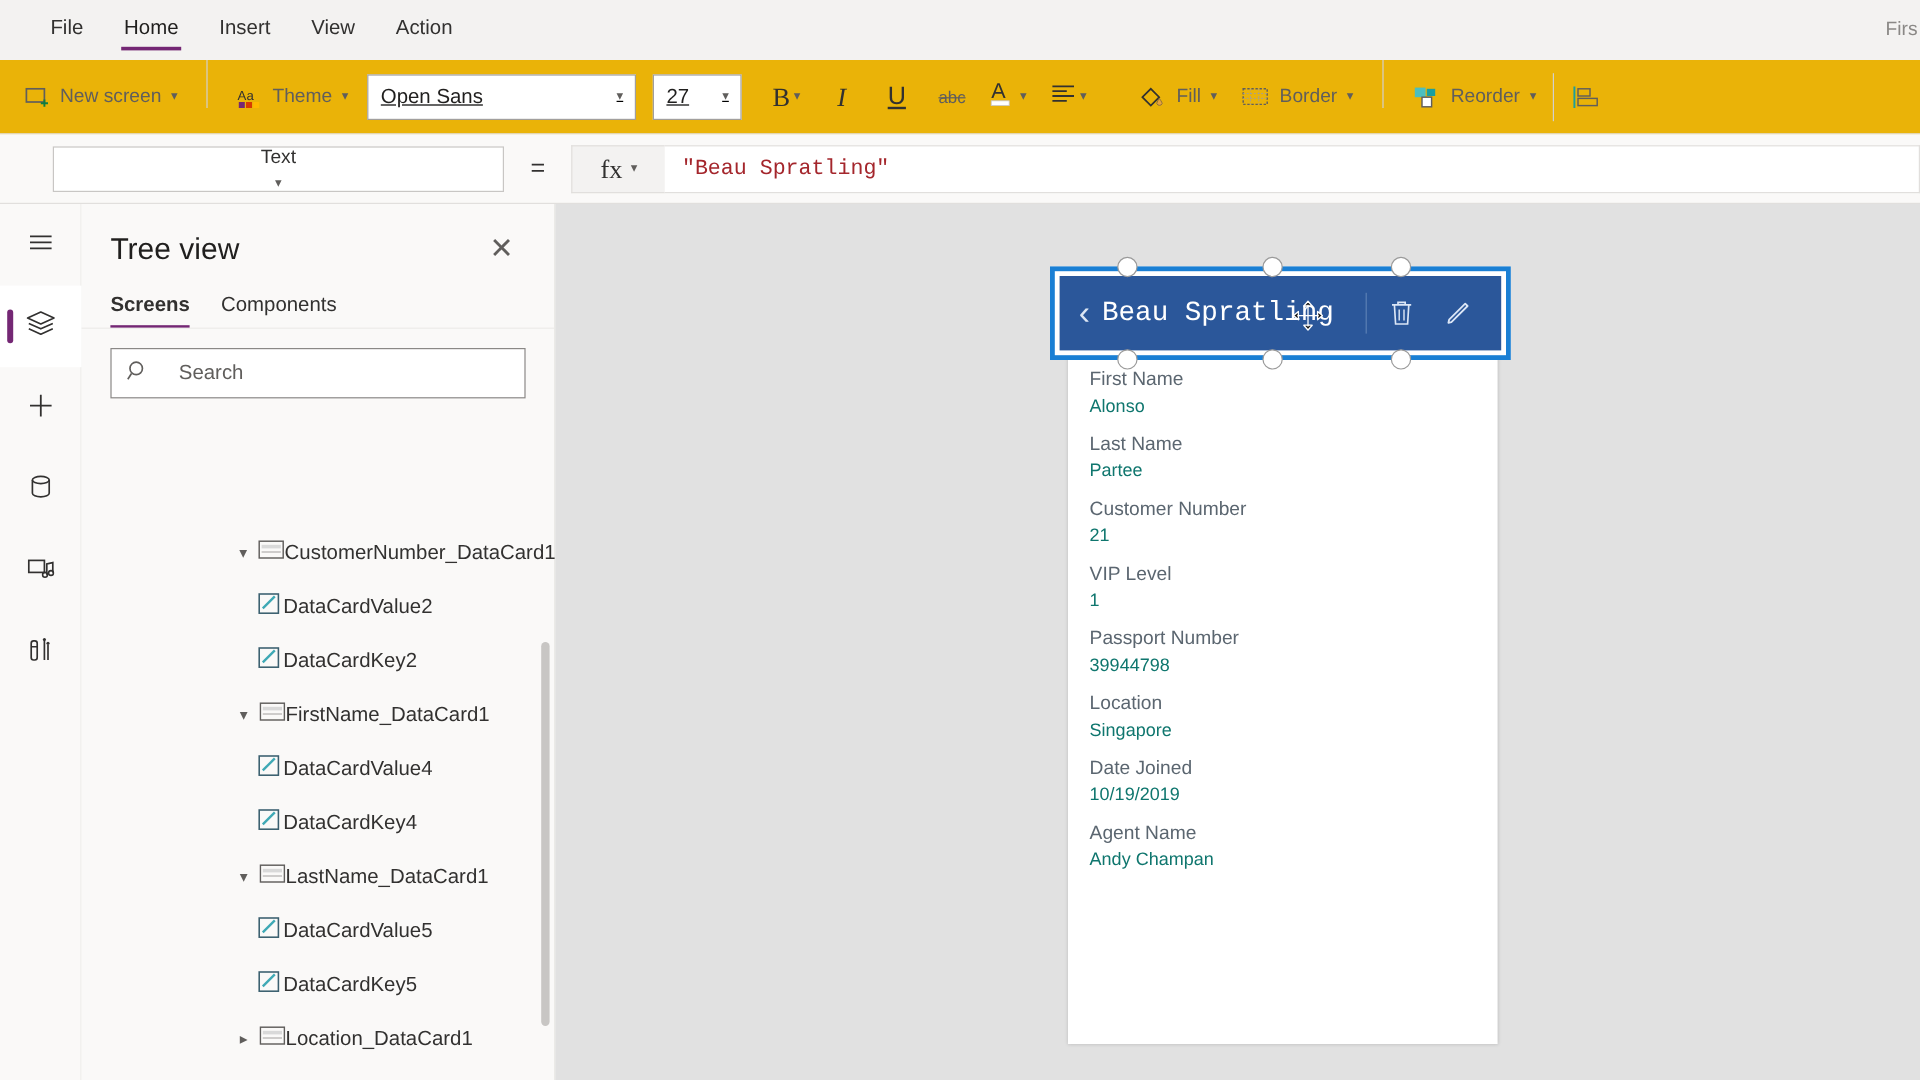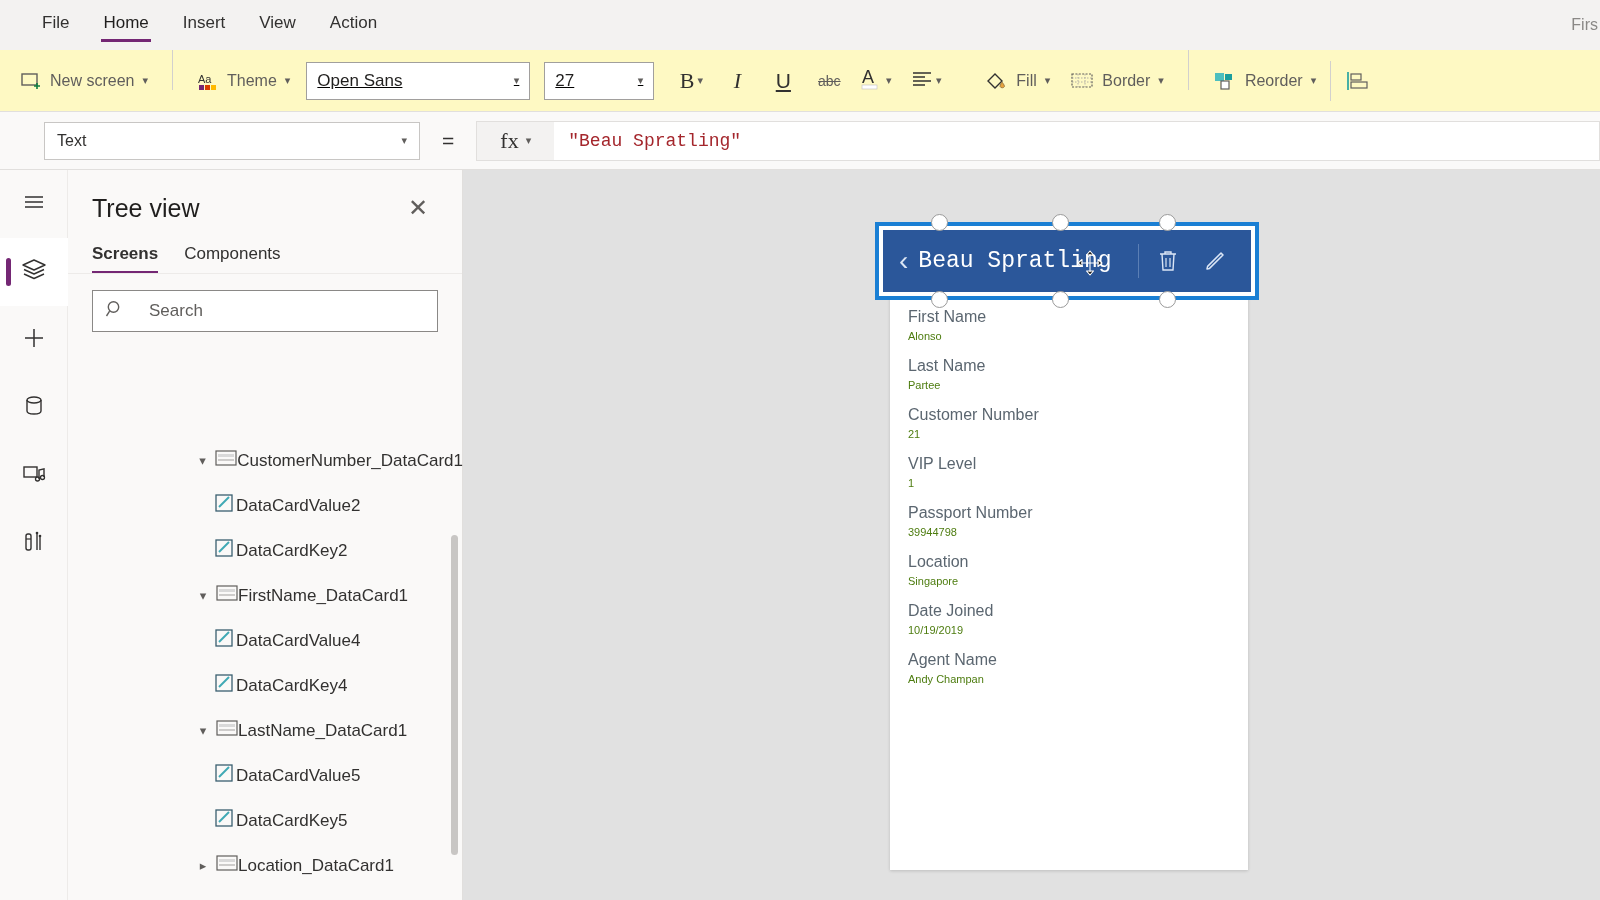--- a/index.html
+++ b/index.html
@@ -30,42 +30,42 @@
   }
   .menubar-right {
     position: absolute; right: 0; top: 0; height: 50px;
     display: flex; align-items: center; padding-right: 2px;
   }
   .menubar-right .rlabel { font-size: 16px; color: #8a8886; }
 
   
   .ribbon {
     position: absolute; top: 50px; left: 0; width: 1600px; height: 62px;
-    background: #fef9c3;
+    background: #eab308;
     display: flex; 
     border-bottom: 1px solid #e1dfdd;
   }
   .rb-group { display: flex; align-items: center; height: 100%; padding: 0 10px; }
   .rb-sep { width: 1px; height: 40px; background: #d2d0ce; margin: 0 4px; }
   .rb-btn {
     display: flex; align-items: center; gap: 8px;
     padding: 6px 10px; border-radius: 2px; cursor: pointer;
     color: #605e5c; font-size: 16px; white-space: nowrap;
   }
   .caret { font-size: 11px; color: #605e5c; line-height: 1; }
   .icon-sq { display: inline-flex; align-items: center; justify-content: center; }
 
   .combo {
     display: flex; align-items: center; justify-content: space-between;
     background: #ffffff; border: 1px solid #a19f9d;
     height: 38px; padding: 0 10px; cursor: pointer; text-decoration: underline;
   }
   .combo .ctext { font-size: 17px; color: #201f1e; }
   .combo.font-combo { width: 224px; margin-left: 6px; }
-  .combo.size-combo { width: 110px; margin-left: 14px; }
+  .combo.size-combo { width: 74px; margin-left: 14px; }
 
   .fmt-btn {
     width: 46px; height: 40px; display: flex; align-items: center;
     justify-content: center; cursor: pointer; color: #323130;
     border-radius: 2px; gap: 3px;
   }
   .fmt-b { font-size: 22px; font-family: "Liberation Serif", serif; }
   .fmt-i { font-size: 22px; font-style: italic; font-family: "Liberation Serif", serif; }
   .fmt-u { font-size: 21px; text-decoration: underline; }
   .fmt-s { font-size: 14px; text-decoration: line-through; color: #605e5c; }
@@ -73,21 +73,21 @@
   
   .formulabar {
     position: absolute; top: 112px; left: 0; width: 1600px; height: 58px;
     background: #faf9f8; display: flex; align-items: center;
     border-bottom: 1px solid #e1dfdd;
   }
   .prop-combo {
     margin-left: 44px; width: 376px; height: 38px;
     background: #ffffff; border: 1px solid #c8c6c4;
     display: flex; align-items: center; justify-content: space-between;
-    padding: 0 12px; cursor: pointer;
+    padding: 0 12px; cursor: pointer; flex-direction: column;
   }
   .prop-combo .ctext { font-size: 16px; color: #323130; }
   .eq-sign { margin: 0 22px; font-size: 21px; color: #323130; }
   .fx-box {
     width: 78px; height: 40px; background: #f3f2f1;
     display: flex; align-items: center; justify-content: center; gap: 7px;
     cursor: pointer; border: 1px solid #e1dfdd; border-right: none;
   }
   .fx-glyph { font-size: 22px; font-family: "Liberation Serif", serif; color: #323130; }
   .formula-input {
@@ -172,21 +172,21 @@
     width: 1137px; height: 730px; background: #e1e1e1;
   }
   .phone {
     position: absolute; left: 427px; top: 60px;
     width: 358px; height: 640px; background: #ffffff;
     box-shadow: 0 1px 3px rgba(0,0,0,.16);
   }
   .form-body { padding: 78px 0 0 0; }
   .field { padding: 0 18px; margin-bottom: 15px; }
   .field-label { font-size: 16px; color: #5b6670; margin-bottom: 4px; }
-  .field-value { font-size: 11px; color: #4d7c0f; }
+  .field-value { font-size: 15px; color: #0f766e; }
 
   
   .sel-wrap {
     position: absolute; left: 412px; top: 52px;
     width: 384px; height: 78px;
   }
   .sel-outline {
     position: absolute; inset: 0;
     border: 4px solid #1a7fd4; background: #ffffff;
   }

